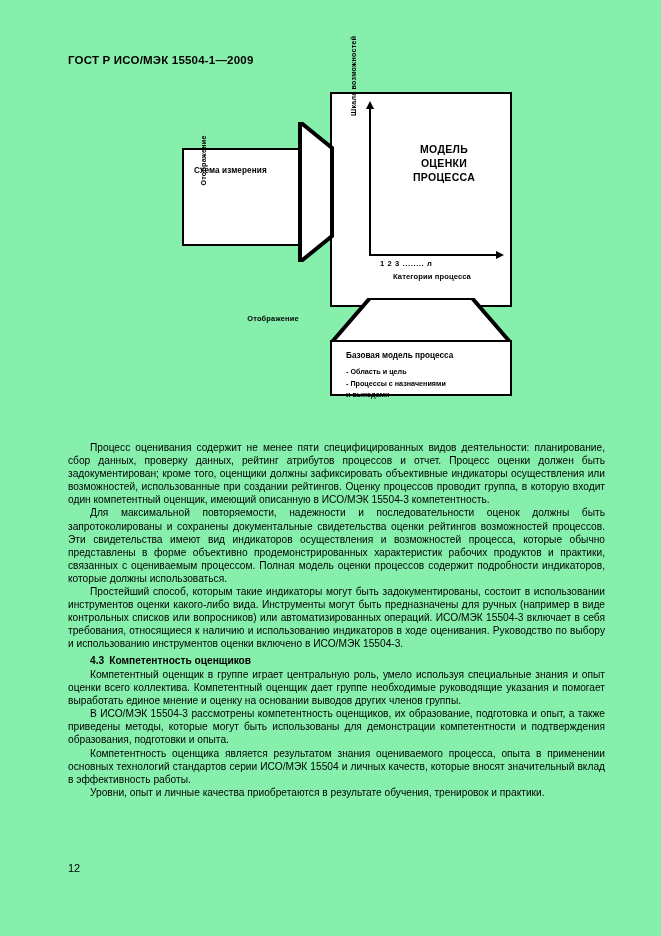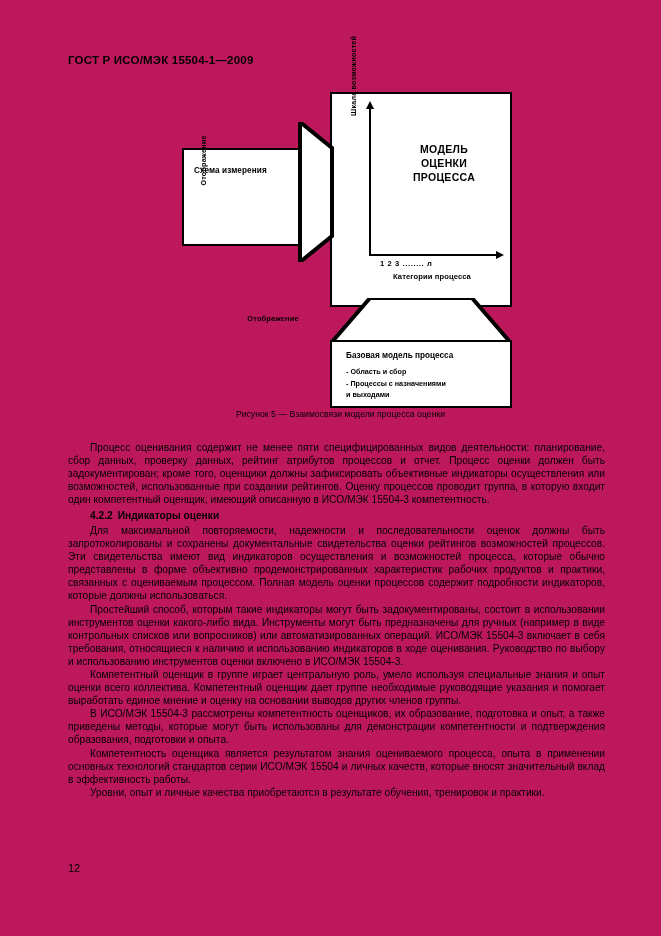--- a/index.html
+++ b/index.html
@@ -14,21 +14,21 @@
     font-family: "Liberation Sans", sans-serif;
     color: #000000;
     overflow: hidden;
   }
 
   .page {
     position: absolute;
     left: 0; top: 0;
     width: 661px;
     height: 936px;
-    background: #be185d;
+    background: #86efac;
   }
 
   
   .doc-header {
     position: absolute;
     left: 68px;
     top: 54px;
     font-size: 11.5px;
     font-weight: bold;
     letter-spacing: 0.2px;
@@ -195,21 +195,21 @@
     text-align: center;
     z-index: 4;
   }
 
   
   .prm-box {
     position: absolute;
     left: 148px;
     top: 248px;
     width: 182px;
-    height: 68px;
+    height: 56px;
     border: 2.5px solid #000;
     box-sizing: border-box;
     background: #ffffff;
     z-index: 3;
   }
   .prm-title {
     position: absolute;
     left: 14px;
     top: 9px;
     font-size: 8.2px;
@@ -323,41 +323,40 @@
       <div class="axis-h-label">Категории процесса</div>
     </div>
 
     <div class="scheme-box">
       <div class="scheme-title">Схема измерения</div>
     </div>
 
     <div class="prm-box">
       <div class="prm-title">Базовая модель процесса</div>
       <div class="prm-list">
-        <span>- Область и сбор</span>
+        <span>- Область и цель</span>
         <span>- Процессы с назначениями</span>
         <span>  и выходами</span>
       </div>
     </div>
 
   </div>
 
-  <div class="fig-caption">Рисунок 5 — Взаимосвязи модели процесса оценки</div>
 
   <div class="body">
 
     <p>Процесс оценивания содержит не менее пяти специфицированных видов деятельности: планирование, сбор данных, проверку данных, рейтинг атрибутов процессов и отчет. Процесс оценки должен быть задокументирован; кроме того, оценщики должны зафиксировать объективные индикаторы осуществления или возможностей, использованные при создании рейтингов. Оценку процессов проводит группа, в которую входит один компетентный оценщик, имеющий описанную в ИСО/МЭК 15504-3 компетентность.</p>
 
-    <h4>
-      <span class="sec-num">4.2.2</span><span>Индикаторы оценки</span>
-    </h4>
 
     <p>Для максимальной повторяемости, надежности и последовательности оценок должны быть запротоколированы и сохранены документальные свидетельства оценки рейтингов возможностей процессов. Эти свидетельства имеют вид индикаторов осуществления и возможностей процесса, которые обычно представлены в форме объективно продемонстрированных характеристик рабочих продуктов и практики, связанных с оцениваемым процессом. Полная модель оценки процессов содержит подробности индикаторов, которые должны использоваться.</p>
     <p>Простейший способ, которым такие индикаторы могут быть задокументированы, состоит в использовании инструментов оценки какого-либо вида. Инструменты могут быть предназначены для ручных (например в виде контрольных списков или вопросников) или автоматизированных операций. ИСО/МЭК 15504-3 включает в себя требования, относящиеся к наличию и использованию индикаторов в ходе оценивания. Руководство по выбору и использованию инструментов оценки включено в ИСО/МЭК 15504-3.</p>
 
+    <h4>
+      <span class="sec-num">4.3</span><span>Компетентность оценщиков</span>
+    </h4>
 
     <p>Компетентный оценщик в группе играет центральную роль, умело используя специальные знания и опыт оценки всего коллектива. Компетентный оценщик дает группе необходимые руководящие указания и помогает выработать единое мнение и оценку на основании выводов других членов группы.</p>
     <p>В ИСО/МЭК 15504-3 рассмотрены компетентность оценщиков, их образование, подготовка и опыт, а также приведены методы, которые могут быть использованы для демонстрации компетентности и подтверждения образования, подготовки и опыта.</p>
     <p>Компетентность оценщика является результатом знания оцениваемого процесса, опыта в применении основных технологий стандартов серии ИСО/МЭК 15504 и личных качеств, которые вносят значительный вклад в эффективность работы.</p>
     <p>Уровни, опыт и личные качества приобретаются в результате обучения, тренировок и практики.</p>
 
   </div>
 
   <div class="page-number">12</div>
 

